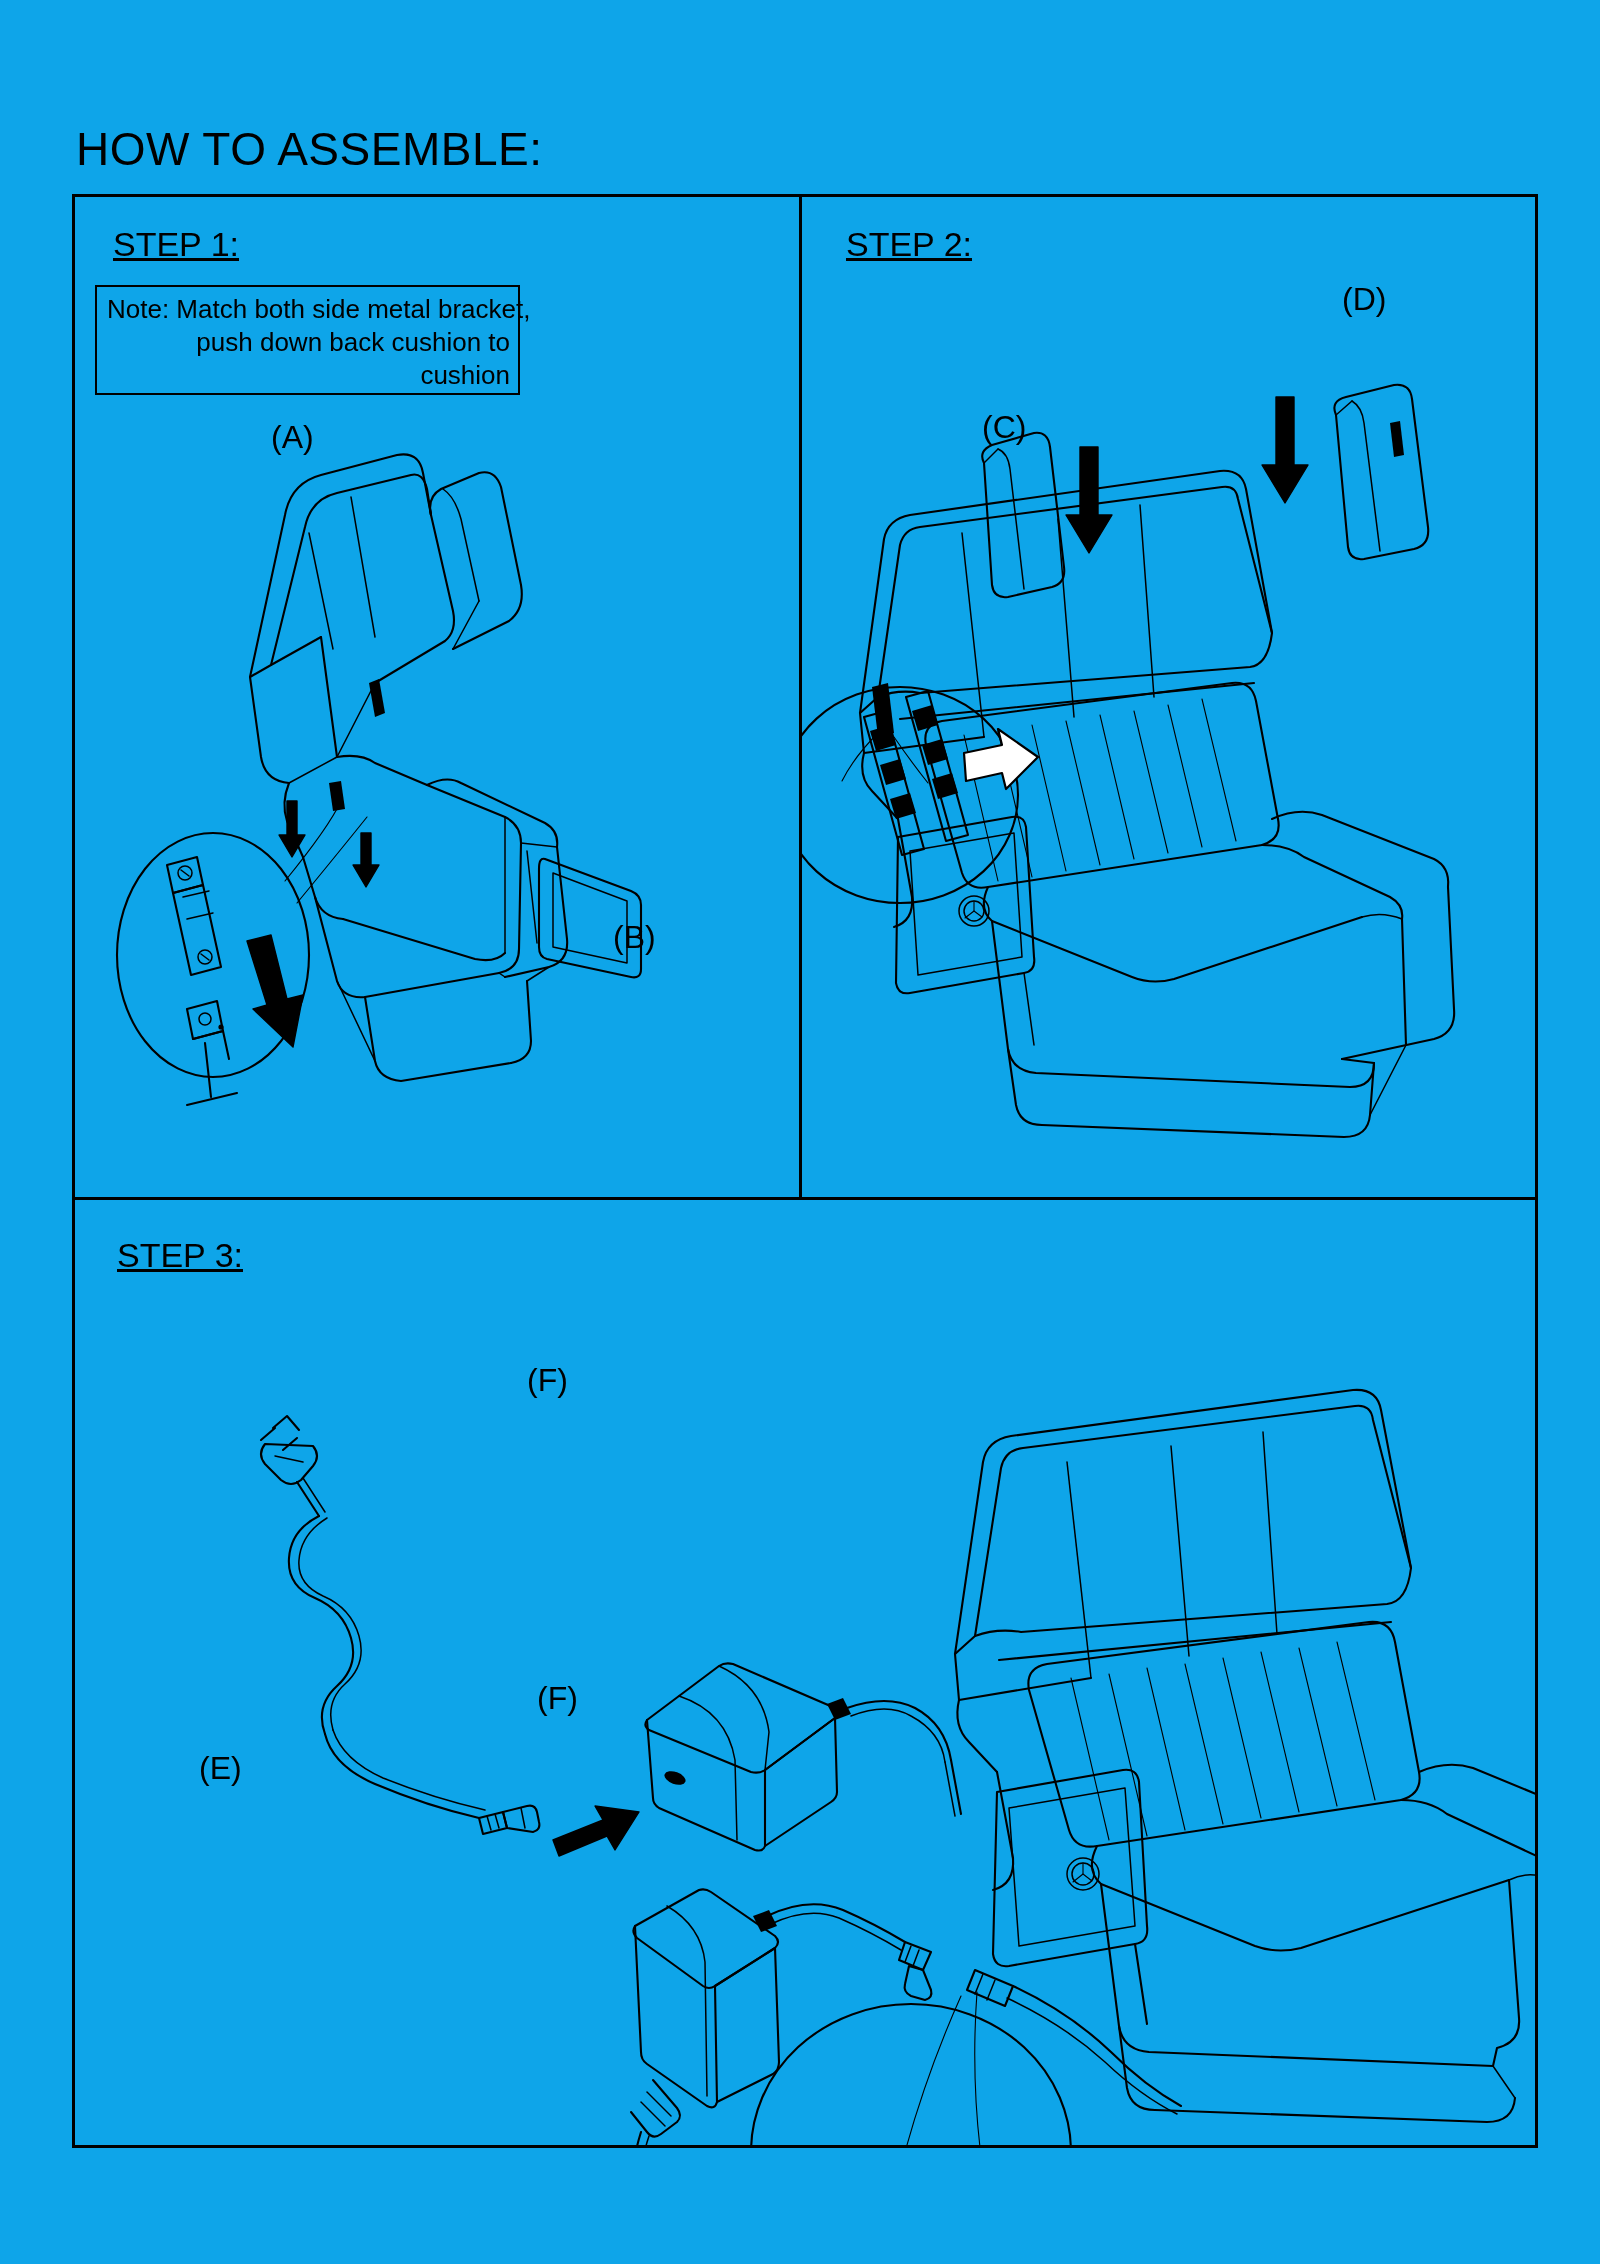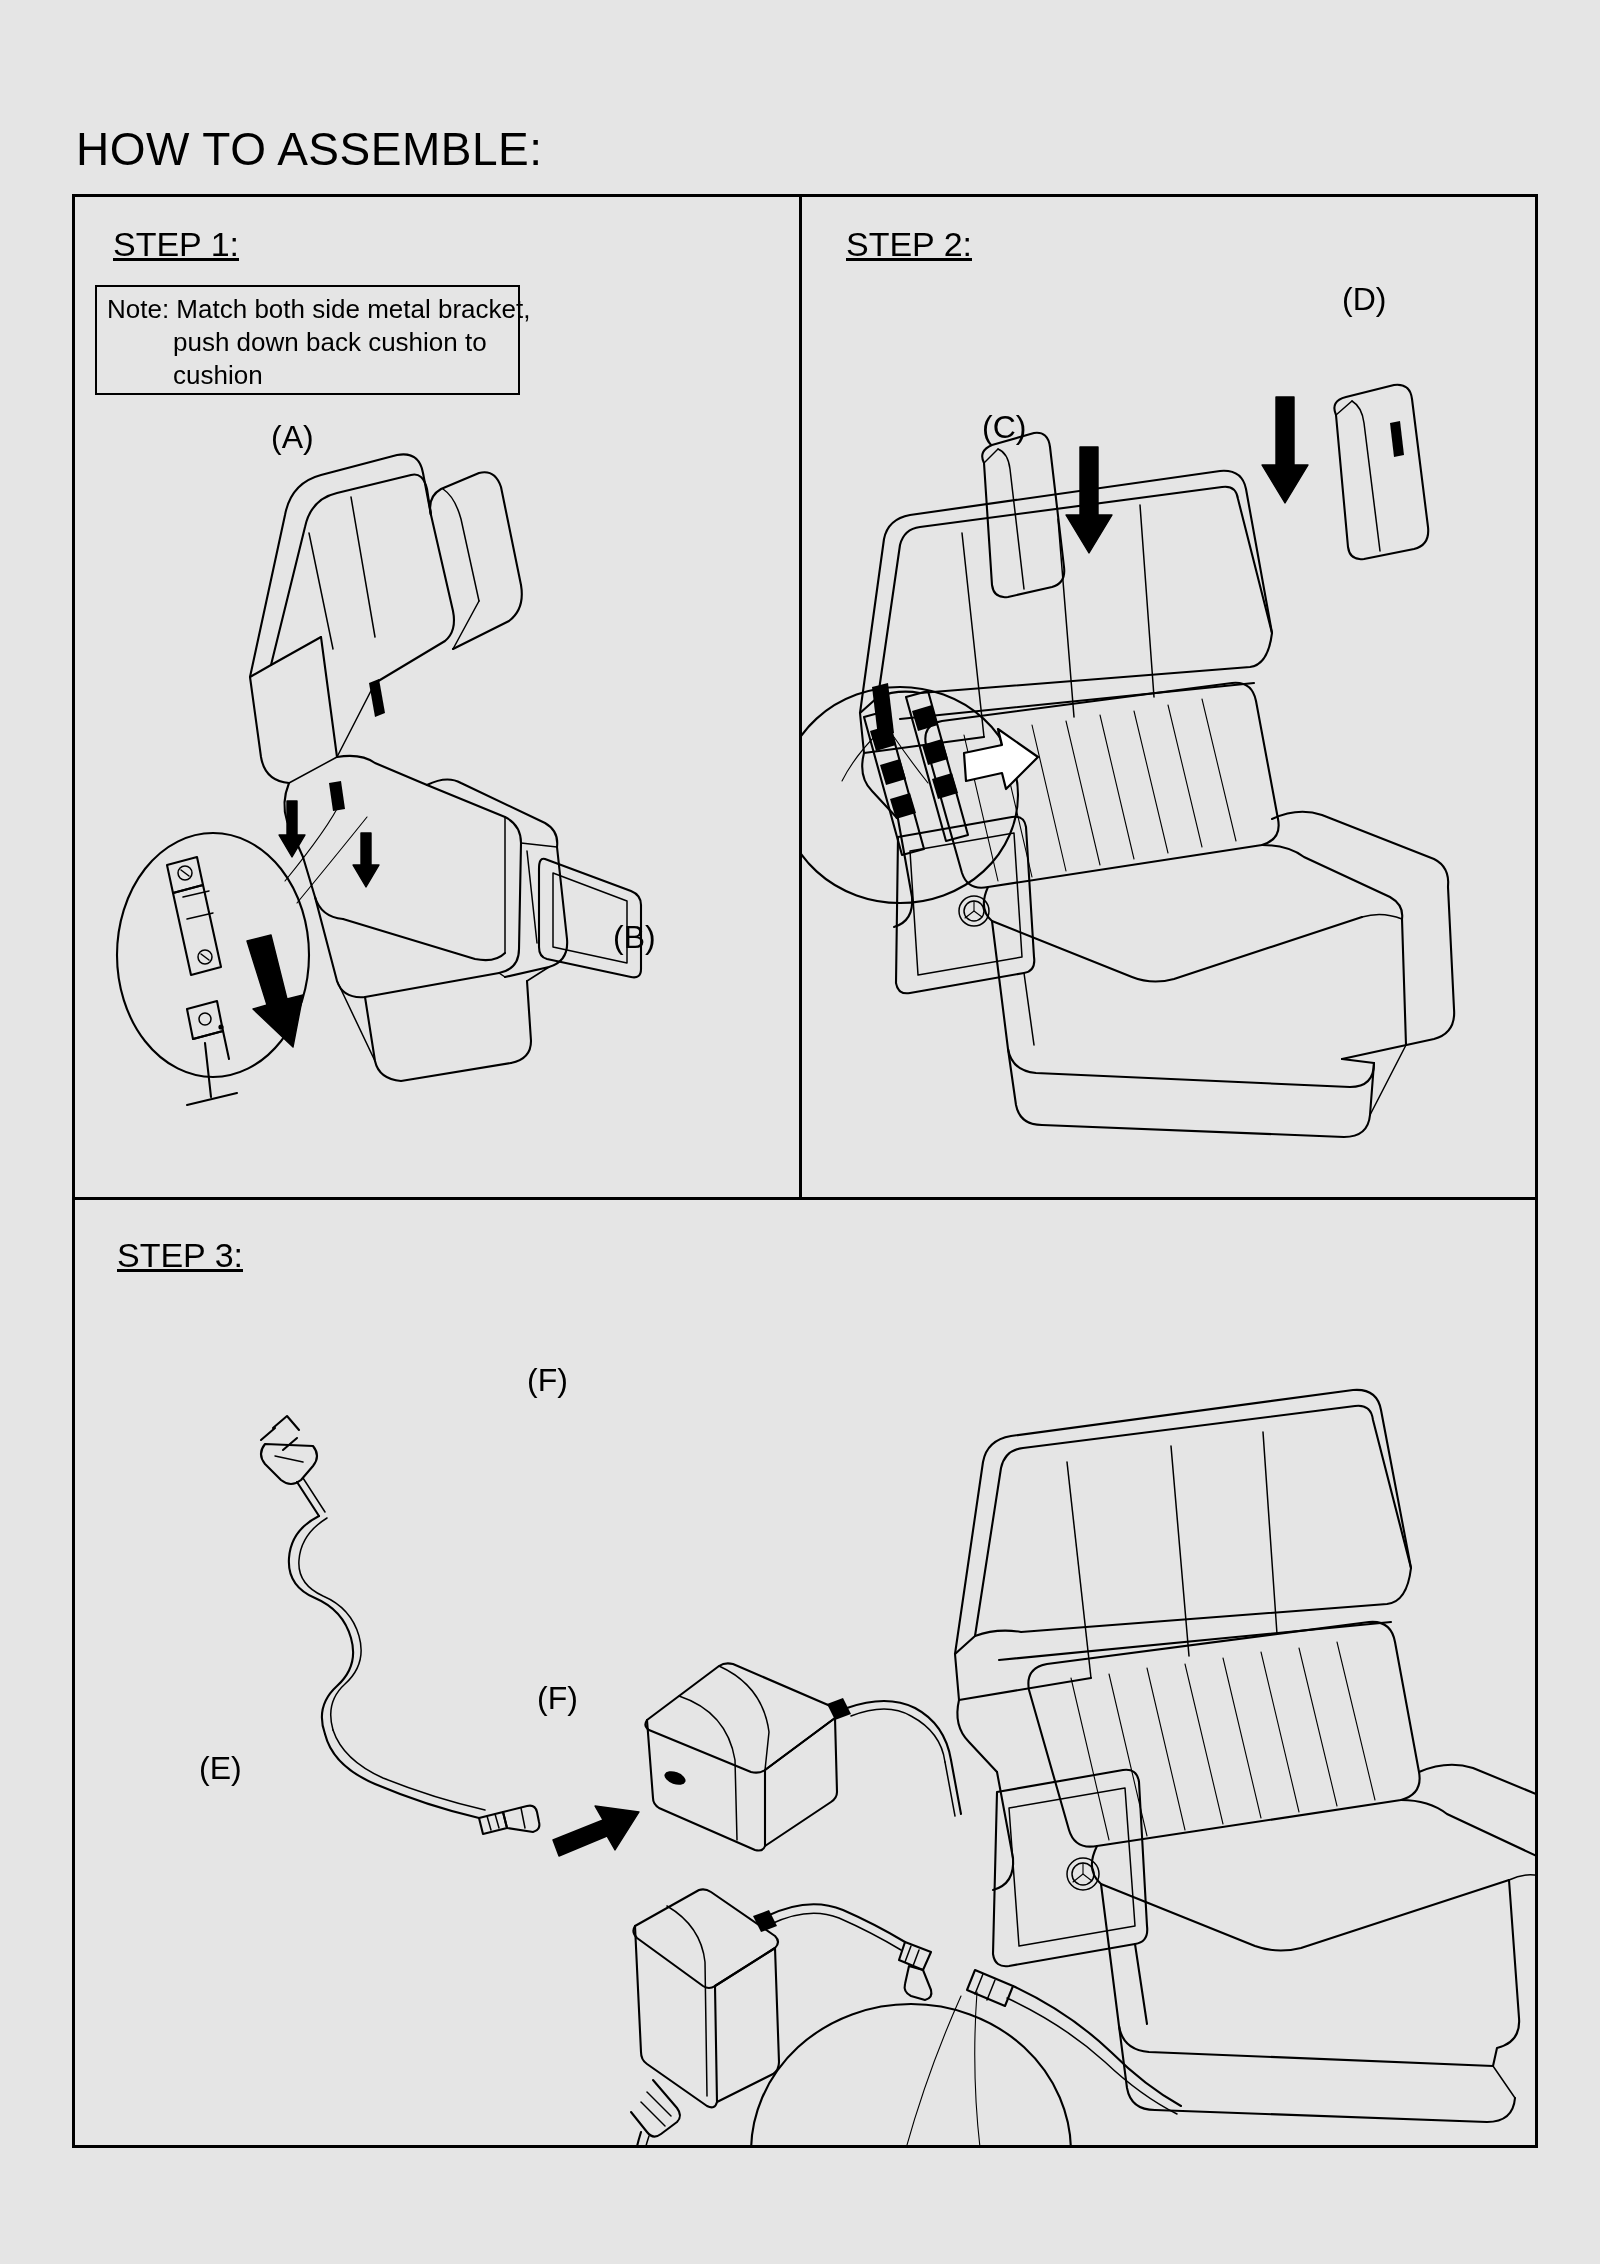--- a/index.html
+++ b/index.html
@@ -12,21 +12,21 @@
     font-family: "Liberation Sans", sans-serif;
     color: #000000;
     position: relative;
     overflow: hidden;
   }
 
   #sheet {
     position: absolute;
     left: 0; top: 0;
     width: 1600px; height: 2264px;
-    background: #e5e5e5;
+    background: #0ea5e9;
   }
 
   
   .page-title {
     position: absolute;
     left: 76px; top: 126px;
     font-size: 46px;
     letter-spacing: 0.5px;
     line-height: 1;
     white-space: nowrap;
@@ -63,21 +63,21 @@
     left: 20px; top: 88px;
     width: 425px; height: 110px;
     border: 2px solid #000;
     padding: 6px 8px 0 10px;
   }
   .note-line {
     font-size: 26px;
     line-height: 33px;
     white-space: nowrap;
   }
-  .note-line.indent { padding-left: 66px; }
+  .note-line.indent { padding-left: 66px; text-align: right; }
 
   
   .part-label {
     position: absolute;
     font-size: 32px;
     white-space: nowrap;
   }
 
   
   .art {

